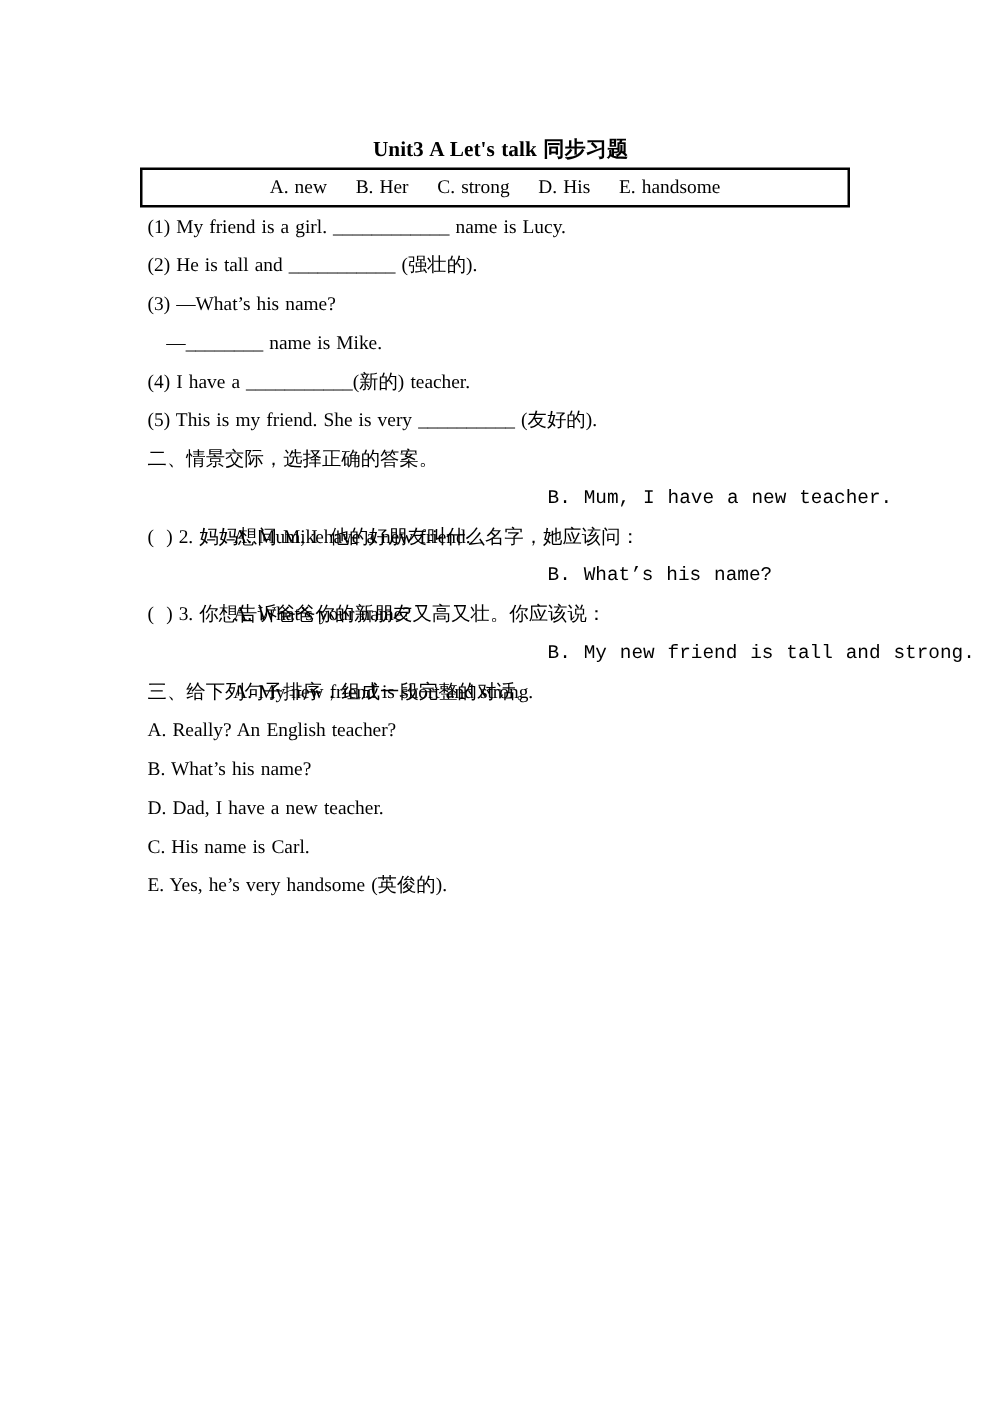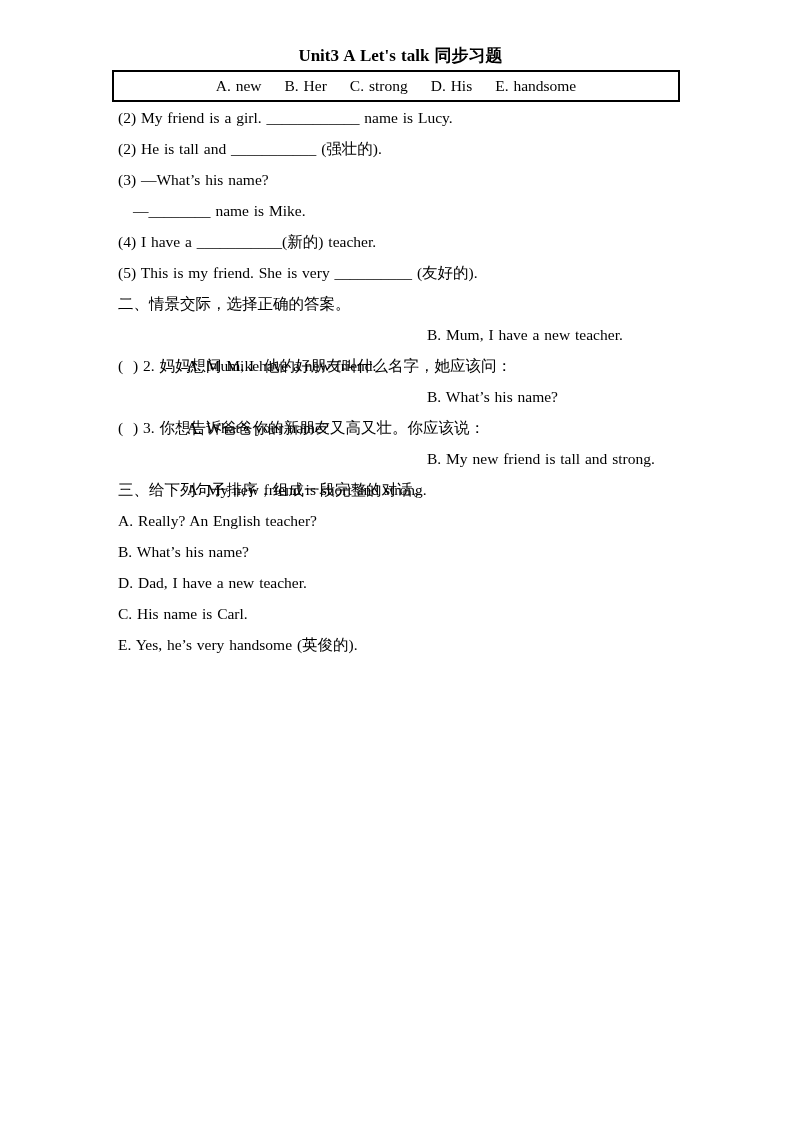--- a/index.html
+++ b/index.html
@@ -2,21 +2,21 @@
 <html><head>
 <meta charset="utf-8">
 <style>
   html, body { margin: 0; padding: 0; background: #ffffff; }
   .page {
     position: relative;
     width: 793px;
     height: 1122px;
     background: #ffffff;
     box-sizing: border-box;
-    padding: 42px 110px 0 118px;
+    padding: 106px 110px 0 118px;
     font-family: "Liberation Serif", "DejaVu Serif", serif;
     font-size: 15.5px;
     color: #000000;
     word-spacing: 1px;
     overflow: hidden;
   }
   .title {
     margin: 0 0 1px 0;
     height: 27px;
     line-height: 27px;
@@ -43,41 +43,42 @@
     white-space: pre;
     text-align: center;
   }
   .indent-dash { padding-left: 15px; }
   .options-row {
     position: relative;
     padding-left: 50px;
   }
   .opt-b {
     position: absolute;
-    left: 309px;
+    left: 320px;
     top: 0;
+    font-family: Liberation Mono, monospace;
   }
 </style>
 </head>
 <body>
 
 <div class="page">
 
   <div class="title">Unit3 A Let's talk 同步习题</div>
 
 
   <div class="word-bank">
     <span>A. new</span>
     <span>B. Her</span>
     <span>C. strong</span>
     <span>D. His</span>
     <span>E. handsome</span>
   </div>
 
-  <div class="line">(2) My friend is a girl. ____________ name is Lucy.</div>
+  <div class="line">(1) My friend is a girl. ____________ name is Lucy.</div>
   <div class="line">(2) He is tall and ___________ (强壮的).</div>
   <div class="line">(3) —What’s his name?</div>
   <div class="line indent-dash">—________ name is Mike.</div>
   <div class="line">(4) I have a ___________(新的) teacher.</div>
   <div class="line">(5) This is my friend. She is very __________ (友好的).</div>
 
   <div class="line">二、情景交际，选择正确的答案。</div>
 
   <div class="line options-row">
     <span>A. Mum, I have a new friend.</span>

